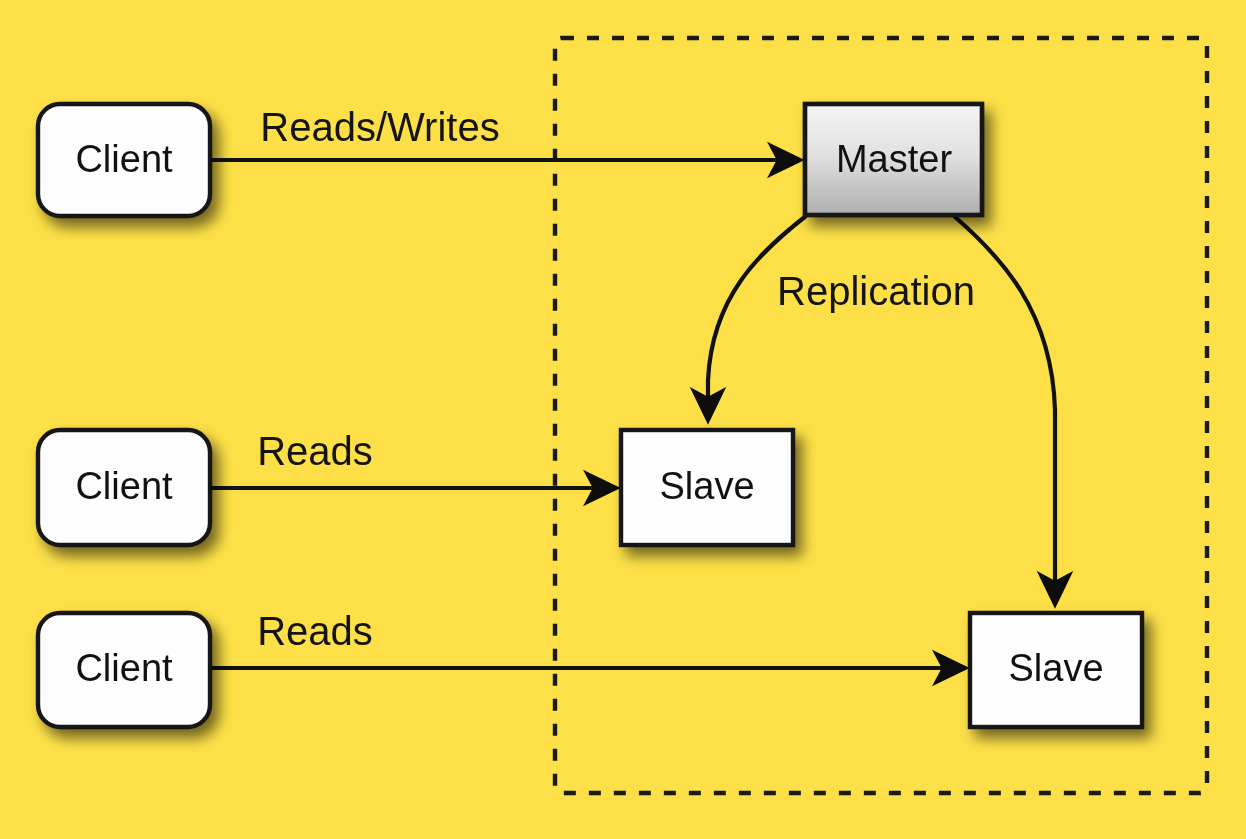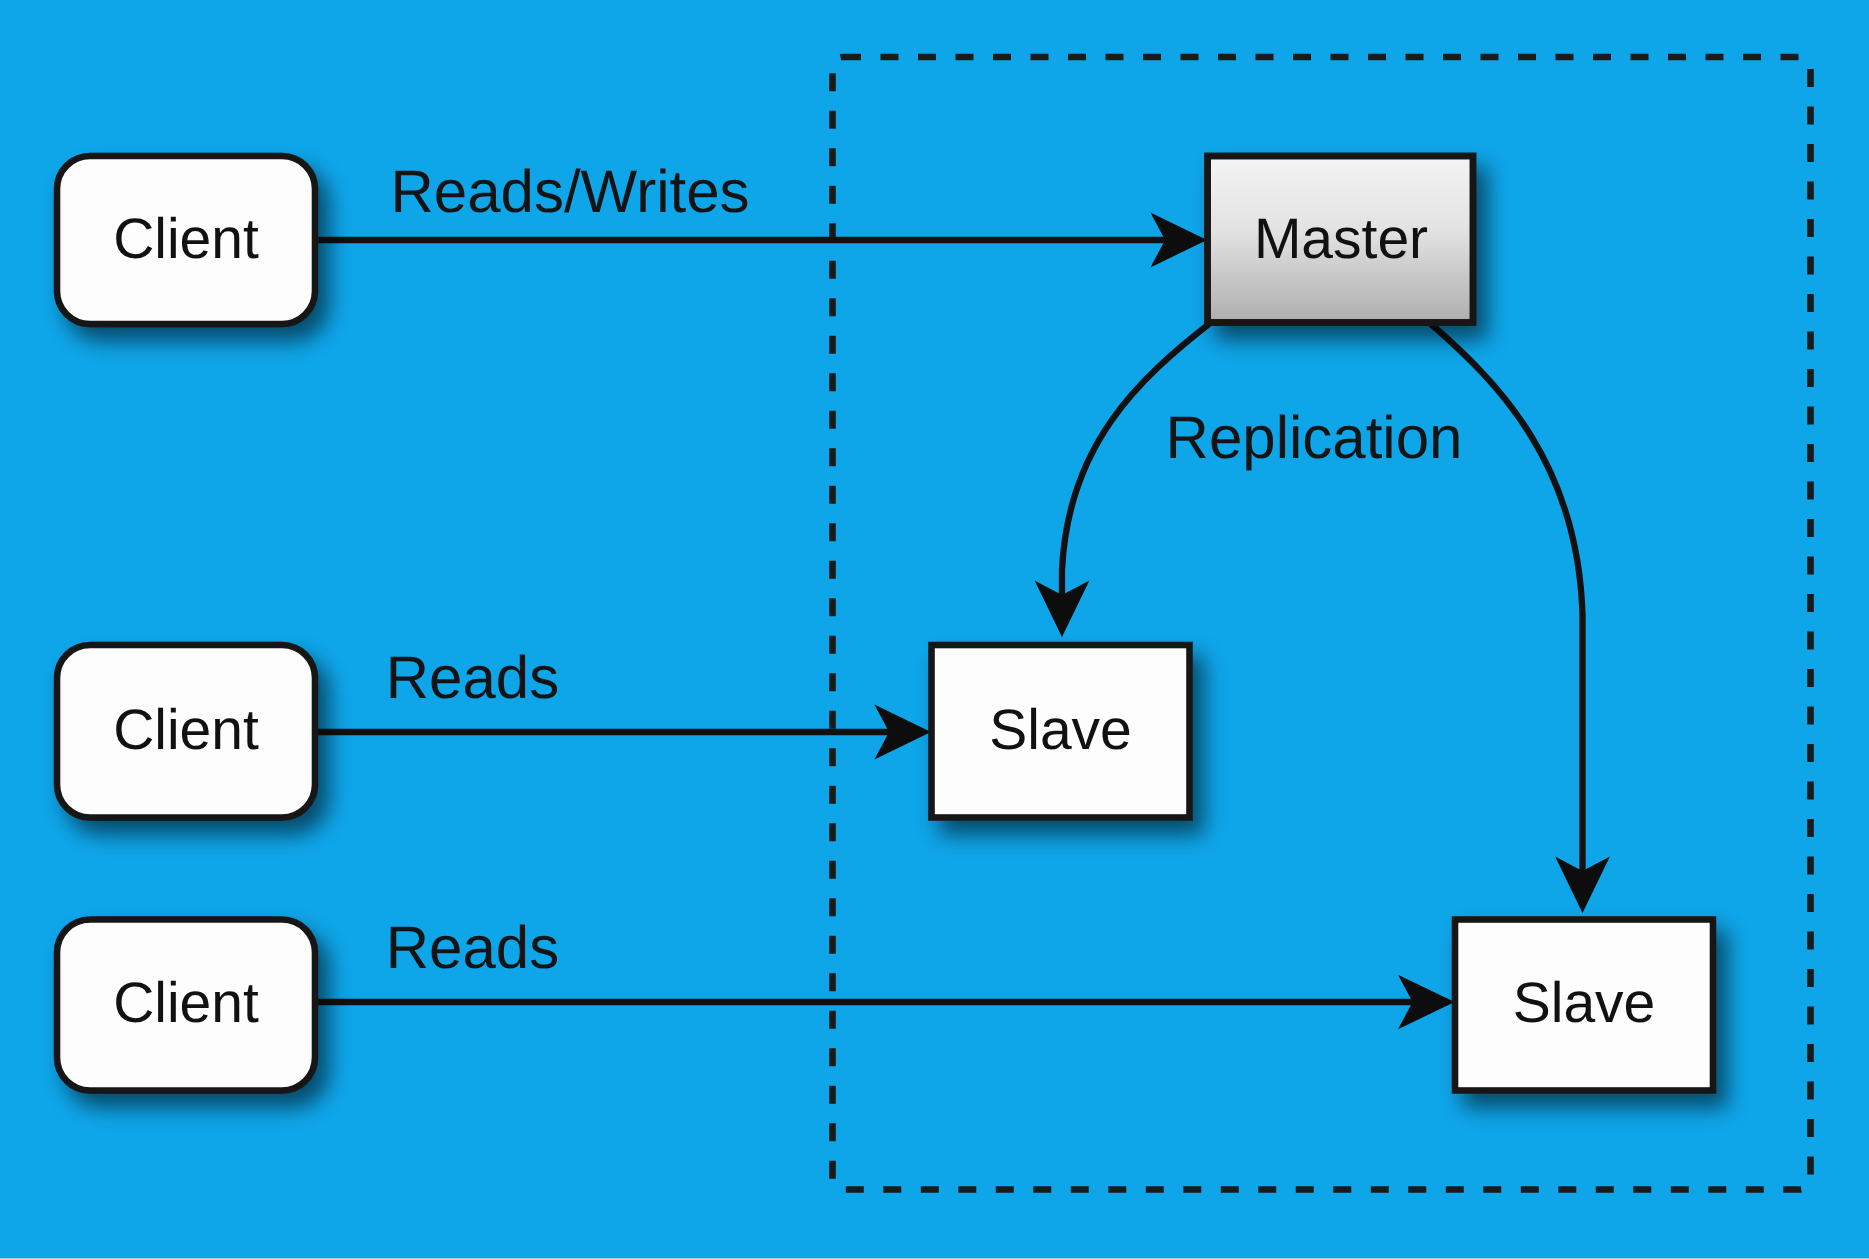--- a/index.html
+++ b/index.html
@@ -7,21 +7,21 @@
     padding: 0;
     background: #ffffff;
   }
   body {
     font-family: "Liberation Sans", sans-serif;
   }
   #canvas {
     position: relative;
     width: 1246px;
     height: 839px;
-    background: #0ea5e9;
+    background: #fde047;
     overflow: hidden;
   }
   #canvas svg {
     position: absolute;
     top: 0;
     left: 0;
     width: 1246px;
     height: 839px;
   }
   .node-label {

